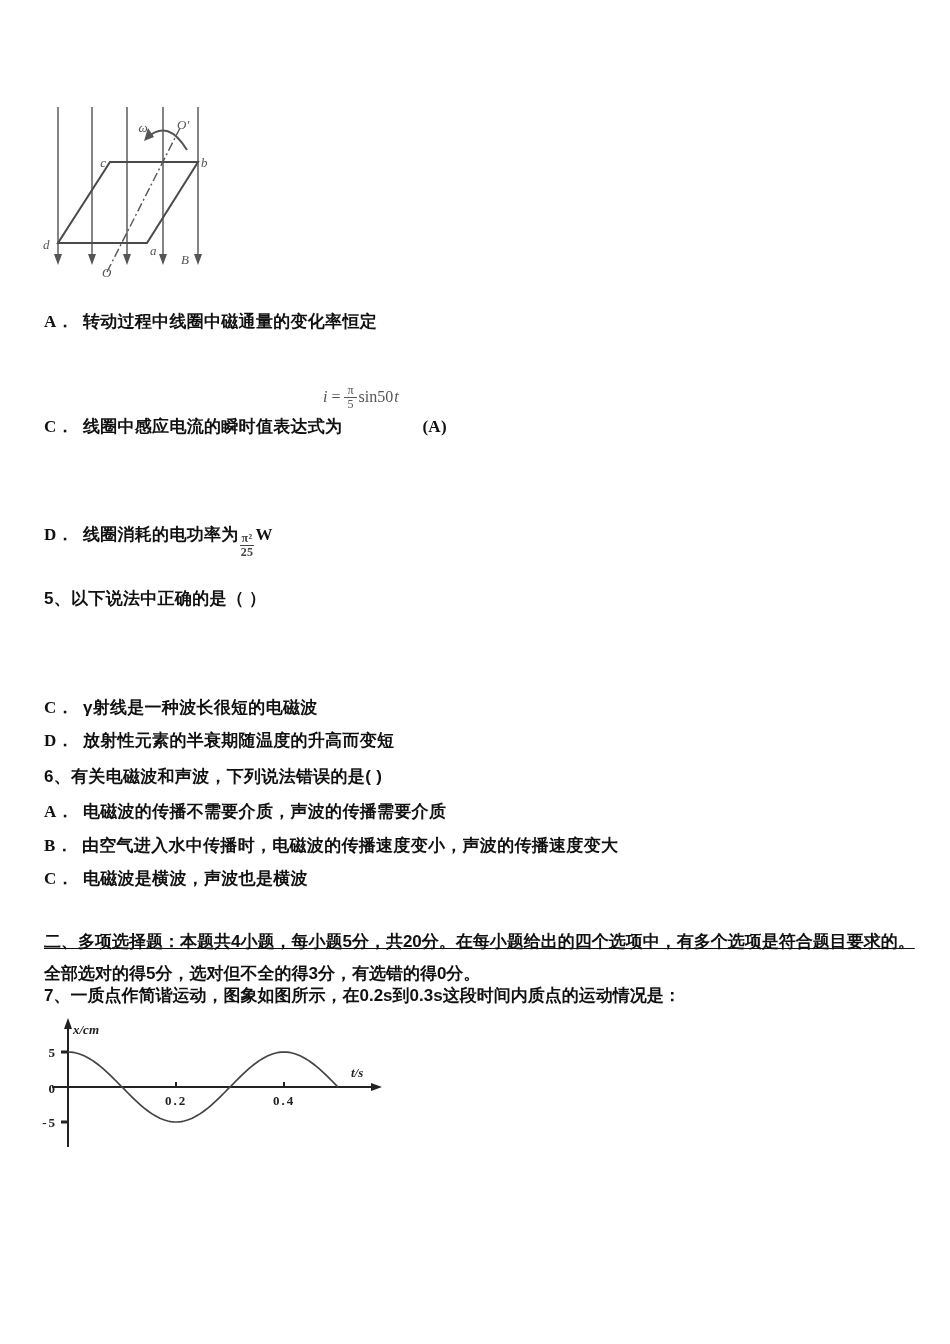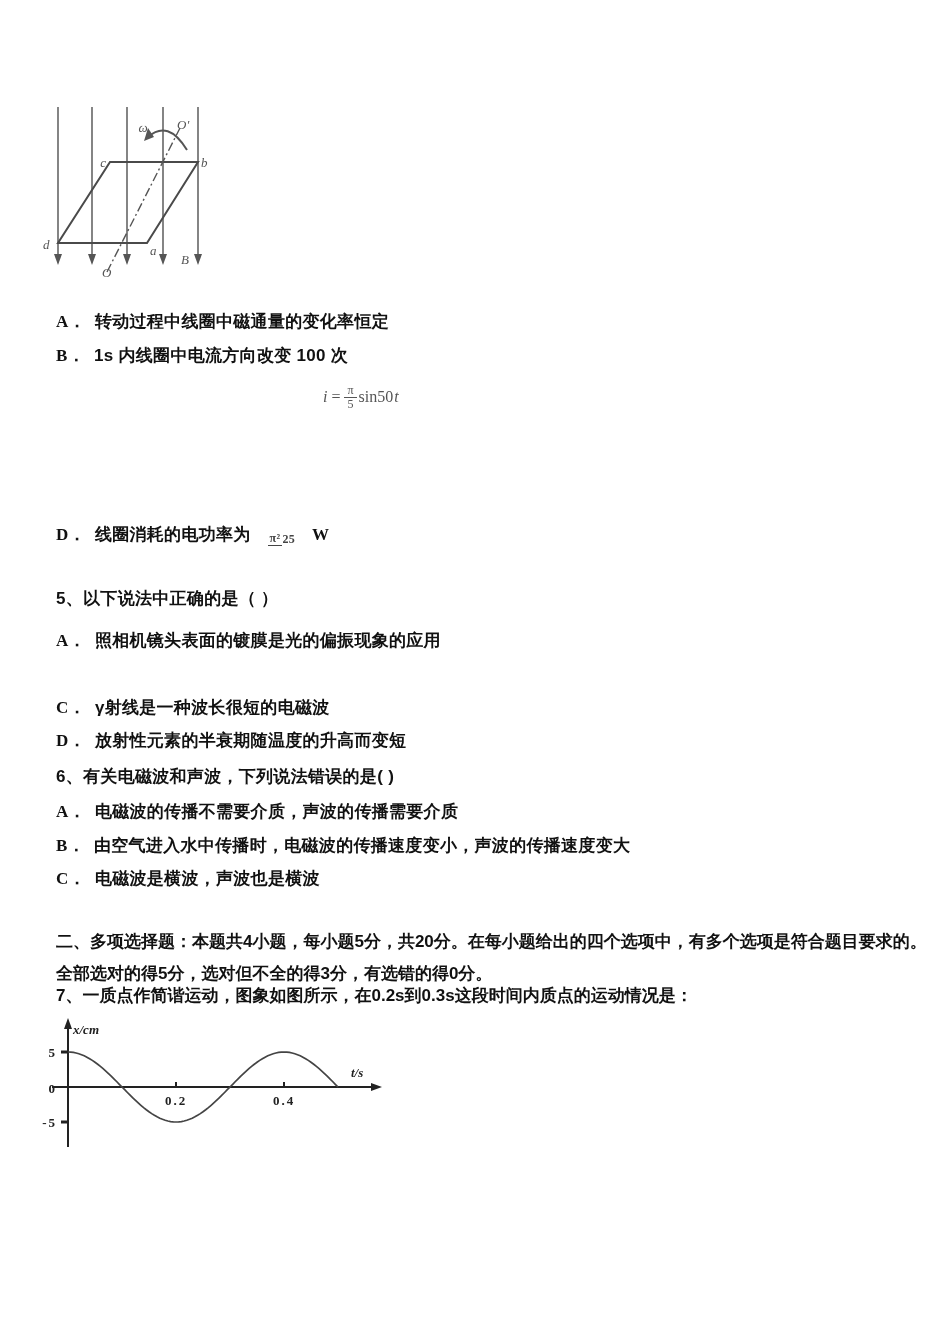--- a/index.html
+++ b/index.html
@@ -1,32 +1,32 @@
 <!DOCTYPE html>
 <html><head>
 <meta charset="utf-8">
 <style>
   html,body{margin:0;padding:0;background:#ffffff;}
   .page{position:relative;width:950px;height:1344px;background:#ffffff;overflow:hidden;
         font-family:"Liberation Sans",sans-serif;color:#111;}
-  .line{position:absolute;left:56px;font-size:17px;font-weight:700;line-height:22px;
+  .line{position:absolute;left:44px;font-size:17px;font-weight:700;line-height:22px;
         white-space:nowrap;letter-spacing:0.3px;}
   .line .lbl{font-family:"Liberation Serif",serif;margin-right:9px;}
   .suffix{font-family:"Liberation Serif",serif;margin-left:80px;}
   
   .formula{position:absolute;font-family:"Liberation Serif",serif;color:#555;
            font-size:16px;white-space:nowrap;display:flex;align-items:center;gap:4px;}
   .formula .it{font-style:italic;}
   .frac{display:inline-flex;flex-direction:column;align-items:center;line-height:1.05;
         font-size:12px;vertical-align:middle;}
   .frac .num{border-bottom:1px solid #555;padding:0 3px;display:block;}
   .frac .den{display:block;}
-  .powfrac{display:inline-flex;flex-direction:row;align-items:center;line-height:1.05;
+  .powfrac{display:inline-flex;flex-direction:column;align-items:center;line-height:1.05;
            font-family:"Liberation Serif",serif;font-size:12px;color:#444;
-           vertical-align:-2px;margin:0 17px;}
+           vertical-align:-2px;margin:0 1px;}
   .powfrac .num{border-bottom:1px solid #444;padding:0 2px;}
   .wunit{font-family:"Liberation Serif",serif;font-size:17px;font-weight:700;color:#111;}
   svg{position:absolute;overflow:visible;}
   .svglabel{font-family:"Liberation Serif",serif;font-style:italic;fill:#555;font-size:13px;}
   .axlabel{font-family:"Liberation Serif",serif;font-style:italic;fill:#222;font-weight:700;font-size:13px;}
   .ticklabel{font-family:"Liberation Serif",serif;fill:#222;font-weight:700;font-size:13px;letter-spacing:2px;}
 </style>
 </head>
 <body>
 
@@ -57,48 +57,45 @@
     <text x="161" y="72" class="svglabel">b</text>
     <text x="3" y="154" class="svglabel">d</text>
     <text x="110" y="160" class="svglabel">a</text>
     <text x="62" y="182" class="svglabel" font-size="14">O</text>
     <text x="141" y="169" class="svglabel" font-size="14">B</text>
   </svg>
 
   <div class="line" style="top:311px">
     <span class="lbl">A．</span><span>转动过程中线圈中磁通量的变化率恒定</span>
   </div>
-  <div class="line" style="top:345px">
-    <span class="lbl">B．</span><span>1s 内线圈中电流方向改变 100 次</span>
-  </div>
 
   <div class="formula" style="left:323px;top:384px;">
     <span class="it">i</span>
     <span>=</span>
     <span class="frac">
       <span class="num">π</span>
       <span class="den">5</span>
     </span>
     <span style="margin-left:-2px">sin50</span>
       <span class="it" style="margin-left:-3px">t</span>
   </div>
 
+  <div class="line" style="top:416px">
+    <span class="lbl">C．</span><span>线圈中感应电流的瞬时值表达式为</span><span class="suffix">(A)</span>
+  </div>
 
   <div class="line" style="top:524px">
     <span class="lbl">D．</span><span>线圈消耗的电功率为</span><span class="powfrac">
         <span class="num">π²</span>
         <span class="den">25</span>
       </span><span class="wunit">W</span>
   </div>
 
   <div class="line" style="top:588px">
     <span>5、以下说法中正确的是（  ）</span>
-  </div>
-  <div class="line" style="top:630px">
-    <span class="lbl">A．</span><span>照相机镜头表面的镀膜是光的偏振现象的应用</span>
   </div>
   <div class="line" style="top:697px">
     <span class="lbl">C．</span><span>γ射线是一种波长很短的电磁波</span>
   </div>
   <div class="line" style="top:730px">
     <span class="lbl">D．</span><span>放射性元素的半衰期随温度的升高而变短</span>
   </div>
 
   <div class="line" style="top:766px">
     <span>6、有关电磁波和声波，下列说法错误的是(      )</span>
@@ -106,21 +103,21 @@
   <div class="line" style="top:801px">
     <span class="lbl">A．</span><span>电磁波的传播不需要介质，声波的传播需要介质</span>
   </div>
   <div class="line" style="top:835px">
     <span class="lbl">B．</span><span>由空气进入水中传播时，电磁波的传播速度变小，声波的传播速度变大</span>
   </div>
   <div class="line" style="top:868px">
     <span class="lbl">C．</span><span>电磁波是横波，声波也是横波</span>
   </div>
 
-  <div class="line" style="top:931px;letter-spacing:0;">
+  <div class="line" style="top:931px;letter-spacing:0;text-decoration:underline;">
     <span>二、多项选择题：本题共4小题，每小题5分，共20分。在每小题给出的四个选项中，有多个选项是符合题目要求的。</span>
   </div>
   <div class="line" style="top:963px;letter-spacing:0;">
     <span>全部选对的得5分，选对但不全的得3分，有选错的得0分。</span>
   </div>
 
   <div class="line" style="top:985px;letter-spacing:0;">
     <span>7、一质点作简谐运动，图象如图所示，在0.2s到0.3s这段时间内质点的运动情况是：</span>
   </div>
 

